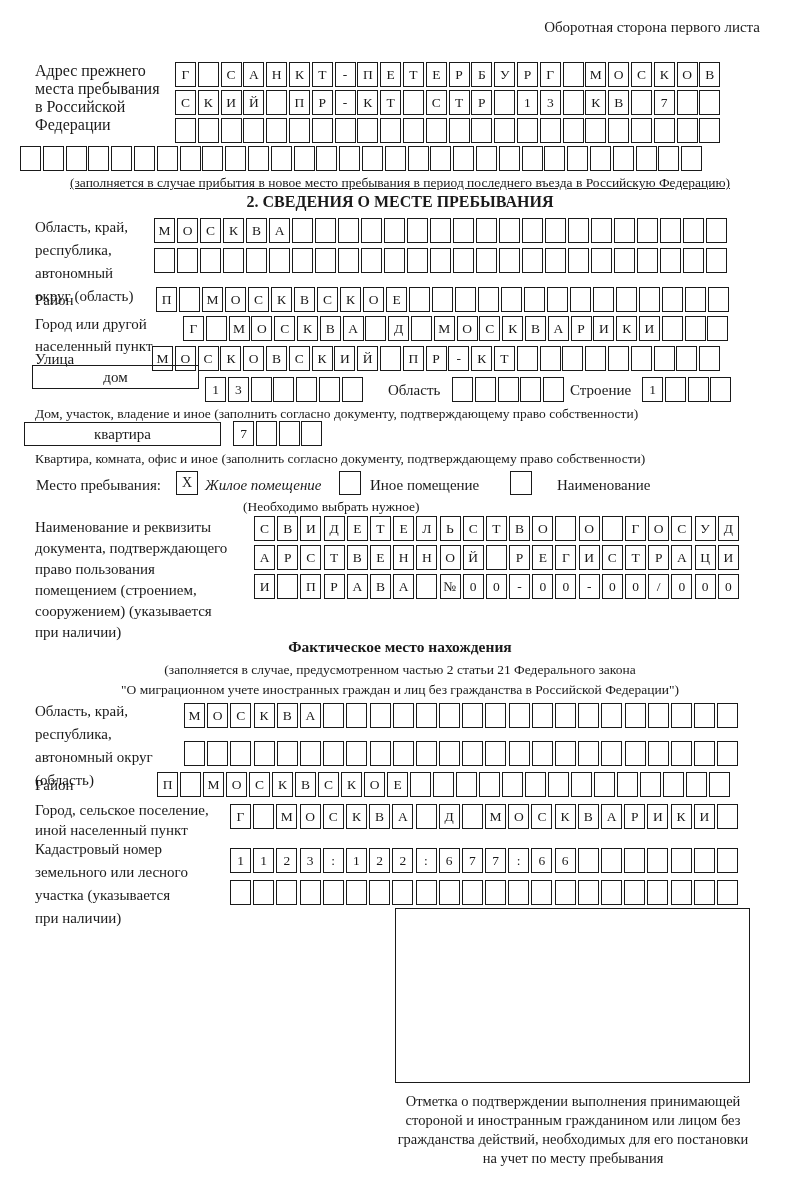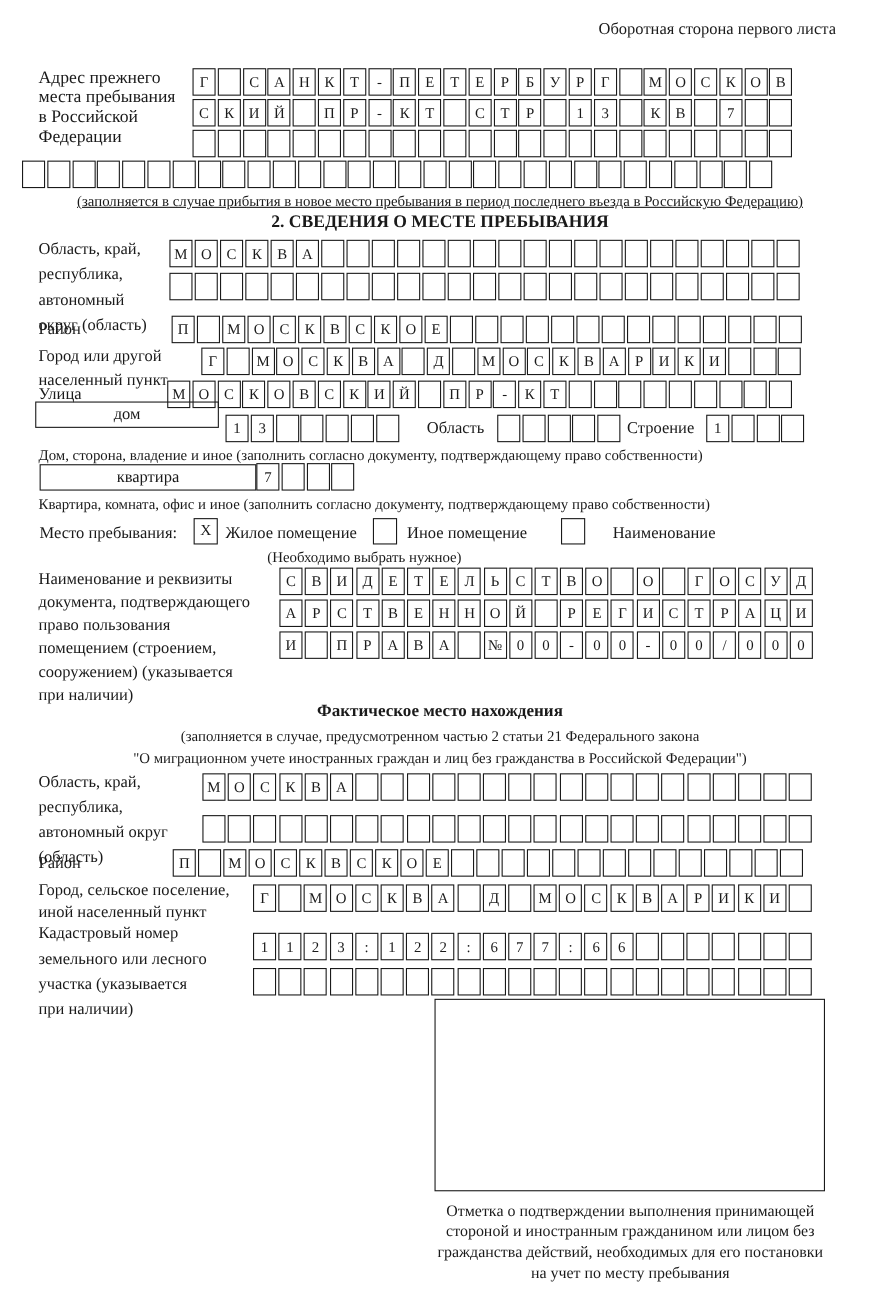--- a/index.html
+++ b/index.html
@@ -86,29 +86,29 @@
 
   <div class="abs lbl nowrap" style="left:35px;top:348px;">Улица</div>
   <div class="cells" style="left:152px;top:346px;"><span class="cell">М</span><span class="cell">О</span><span class="cell">С</span><span class="cell">К</span><span class="cell">О</span><span class="cell">В</span><span class="cell">С</span><span class="cell">К</span><span class="cell">И</span><span class="cell">Й</span><span class="cell"></span><span class="cell">П</span><span class="cell">Р</span><span class="cell">-</span><span class="cell">К</span><span class="cell">Т</span><span class="cell"></span><span class="cell"></span><span class="cell"></span><span class="cell"></span><span class="cell"></span><span class="cell"></span><span class="cell"></span><span class="cell"></span><span class="cell"></span></div>
 
   <div class="fieldbox" style="left:32px;top:365px;width:165px;">дом</div>
   <div class="cells" style="left:205px;top:377px;"><span class="cell">1</span><span class="cell">3</span><span class="cell"></span><span class="cell"></span><span class="cell"></span><span class="cell"></span><span class="cell"></span></div>
   <div class="abs lbl nowrap" style="left:388px;top:379px;">Область</div>
   <div class="cells" style="left:452px;top:377px;"><span class="cell"></span><span class="cell"></span><span class="cell"></span><span class="cell"></span><span class="cell"></span></div>
   <div class="abs lbl nowrap" style="left:570px;top:379px;">Строение</div>
   <div class="cells" style="left:642px;top:377px;"><span class="cell">1</span><span class="cell"></span><span class="cell"></span><span class="cell"></span></div>
-  <div class="abs caption" style="left:35px;top:406px;">Дом, сторона, владение и иное (заполнить согласно документу, подтверждающему право собственности)</div>
+  <div class="abs caption" style="left:35px;top:406px;">Дом, участок, владение и иное (заполнить согласно документу, подтверждающему право собственности)</div>
 
-  <div class="fieldbox" style="left:36px;top:422px;width:195px;font-family:Liberation Serif, serif;">квартира</div>
+  <div class="fieldbox" style="left:24px;top:422px;width:195px;font-family:Liberation Serif, serif;">квартира</div>
   <div class="cells" style="left:233px;top:421px;"><span class="cell">7</span><span class="cell"></span><span class="cell"></span><span class="cell"></span></div>
   <div class="abs caption" style="left:35px;top:451px;">Квартира, комната, офис и иное (заполнить согласно документу, подтверждающему право собственности)</div>
 
   <div class="abs lbl nowrap" style="left:36px;top:474px;">Место пребывания:</div>
   <div class="chk" style="left:176px;top:471px;">X</div>
-  <div class="abs lbl nowrap" style="left:205px;top:474px;">Жилое помещение</div>
+  <div class="abs lbl nowrap" style="left:205px;top:474px;font-style:italic;">Жилое помещение</div>
   <div class="chk" style="left:339px;top:471px;"></div>
   <div class="abs lbl nowrap" style="left:370px;top:474px;">Иное помещение</div>
   <div class="chk" style="left:510px;top:471px;"></div>
   <div class="abs lbl nowrap" style="left:557px;top:474px;">Наименование</div>
   <div class="abs caption" style="left:243px;top:499px;">(Необходимо выбрать нужное)</div>
 
   <div class="abs lbl-doc" style="left:35px;top:517px;width:215px;">
       <div>Наименование и реквизиты</div>
       <div>документа, подтверждающего</div>
       <div>право пользования</div>

